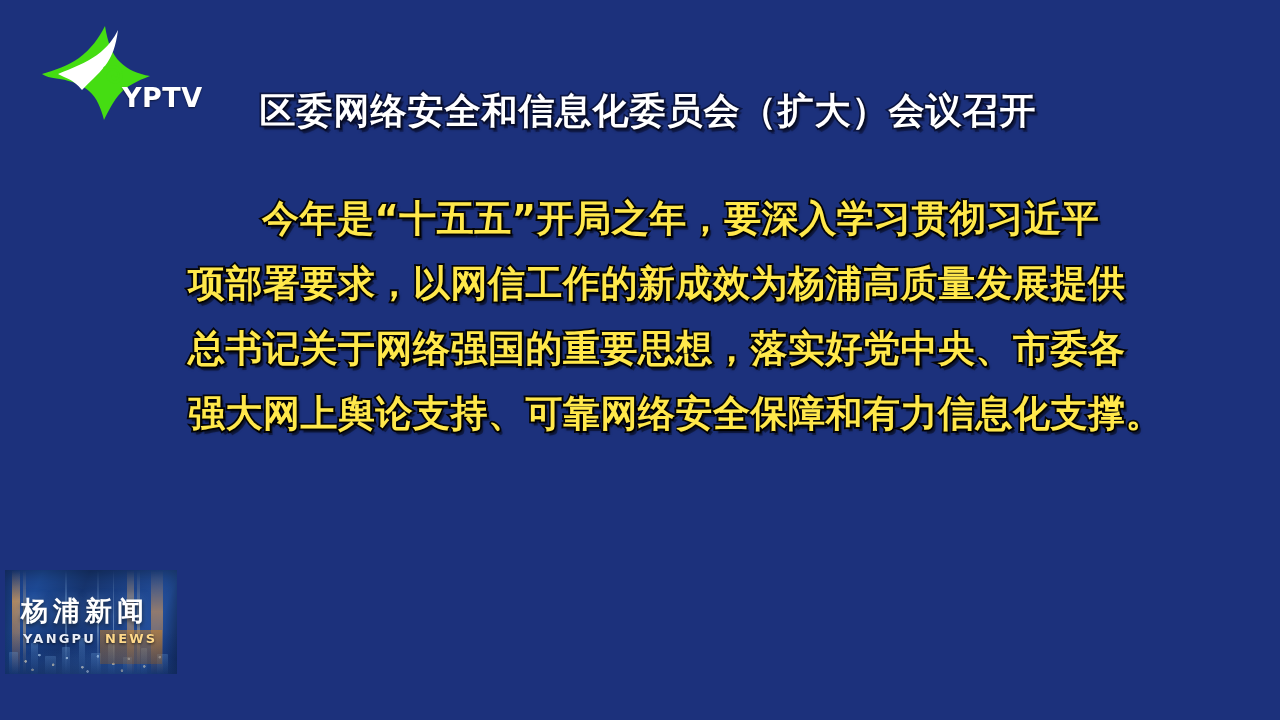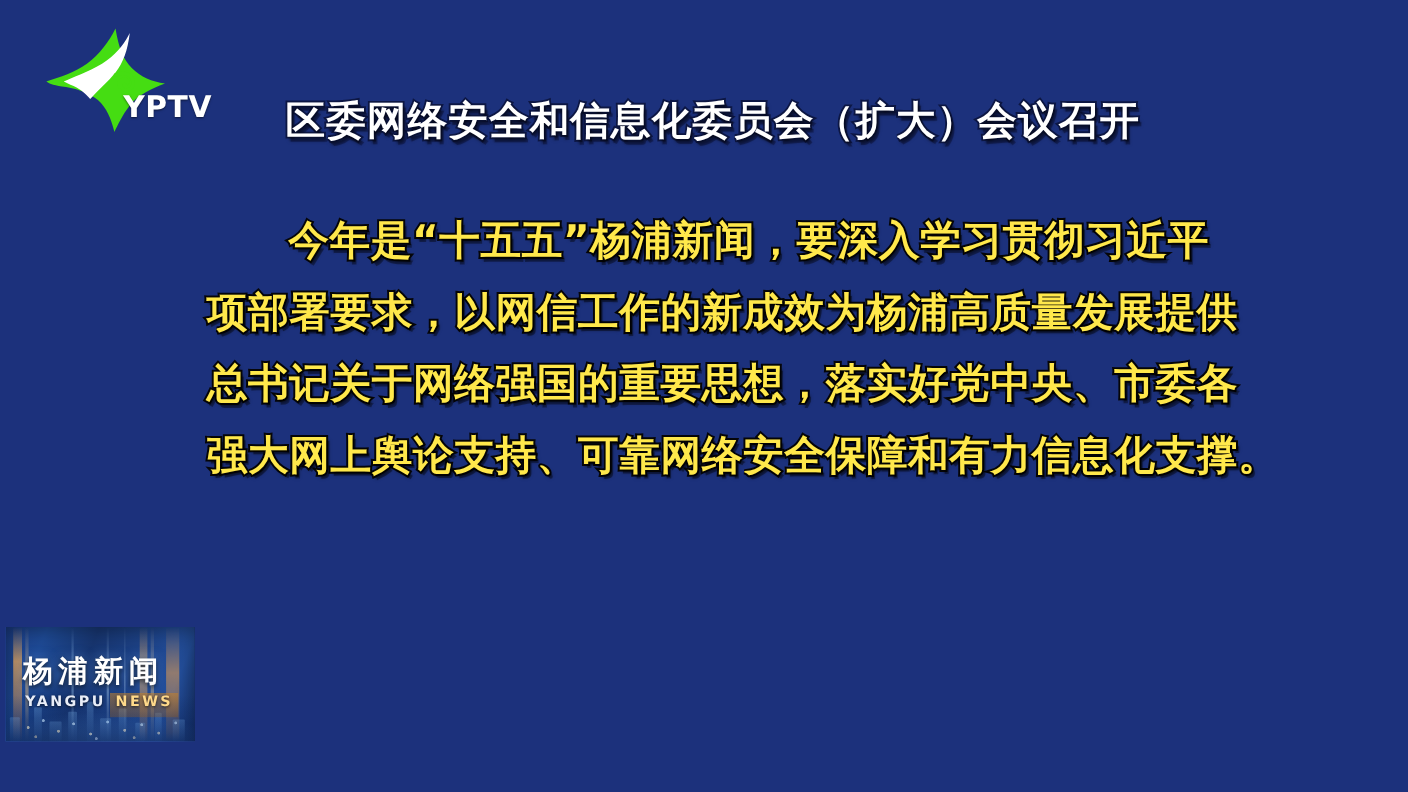--- a/index.html
+++ b/index.html
@@ -19,21 +19,21 @@
 
   
   .logo-block {
     position:absolute;
     left:42px; top:24px;
     width:140px; height:108px;
   }
   .logo-star { position:absolute; left:0; top:0; width:110px; height:96px; }
   .logo-wordmark {
     position:absolute;
-    left:70px; top:60px;
+    left:80px; top:60px;
     font-size:27px;
     font-weight:bold;
     color:#ffffff;
     letter-spacing:0.5px;
     font-family:"DejaVu Sans","Liberation Sans",sans-serif;
     text-shadow:0 1px 2px rgba(0,0,0,0.55);
     line-height:1;
   }
 
   
@@ -159,21 +159,21 @@
     font-weight:bold;
     line-height:1;
     letter-spacing:2.2px;
     white-space:nowrap;
     font-family:"DejaVu Sans","Liberation Sans",sans-serif;
   }
   .bug-en .en-1 { color:#e9eef8; text-shadow:0 1px 3px rgba(0,0,0,0.7);margin-top:34px; }
   .bug-en .en-2 {
     color:#ffd98a;
     background:linear-gradient(180deg, rgba(200,130,40,0.55), rgba(150,90,25,0.35));
-    padding:1px 5px 6px 5px;
+    padding:1px 5px 18px 5px;
     margin-left:4px;
     text-shadow:0 1px 3px rgba(0,0,0,0.7);
   }
 </style>
 </head>
 <body>
 
 <div id="screen">
 
   <div class="logo-block">
@@ -191,21 +191,21 @@
       <path d="M63 44 C70 41 78 43 79 50 C80 56 74 60 70 57
                C67 55 67 51 70 50 C72 49 74 51 73 52
                C75 51 74 48 71 48 C67 48 65 52 67 55" fill="none" stroke="#45dd12" stroke-width="3.2" stroke-linecap="round"></path>
     </svg>
     <div class="logo-wordmark">YPTV</div>
   </div>
 
   <div class="headline">区委网络安全和信息化委员会（扩大）会议召开</div>
 
   <div class="body-block">
-    <div class="body-line indent">今年是“十五五”杨浦新闻，要深入学习贯彻习近平</div>
+    <div class="body-line indent">今年是“十五五”开局之年，要深入学习贯彻习近平</div>
     <div class="body-line">项部署要求，以网信工作的新成效为杨浦高质量发展提供</div>
     <div class="body-line">总书记关于网络强国的重要思想，落实好党中央、市委各</div>
     <div class="body-line">强大网上舆论支持、可靠网络安全保障和有力信息化支撑。</div>
   </div>
 
   <div class="bug">
     <div class="bug-streaks">
       <i class="s1"></i>
         <i class="s2"></i>
         <i class="s3"></i>

